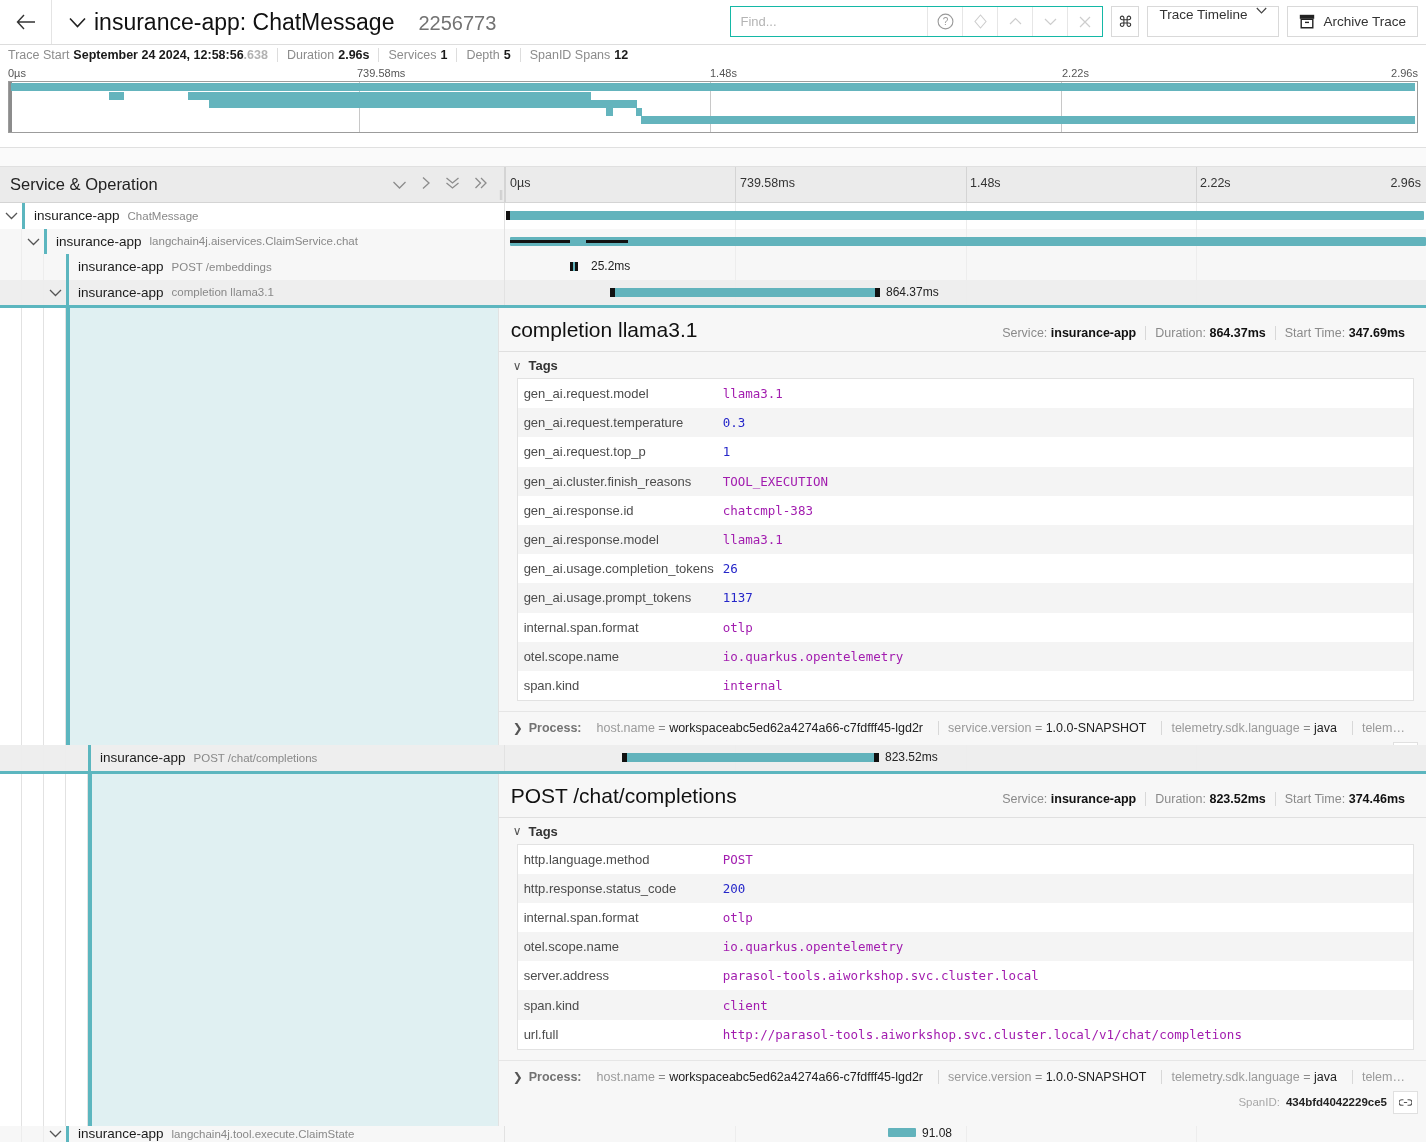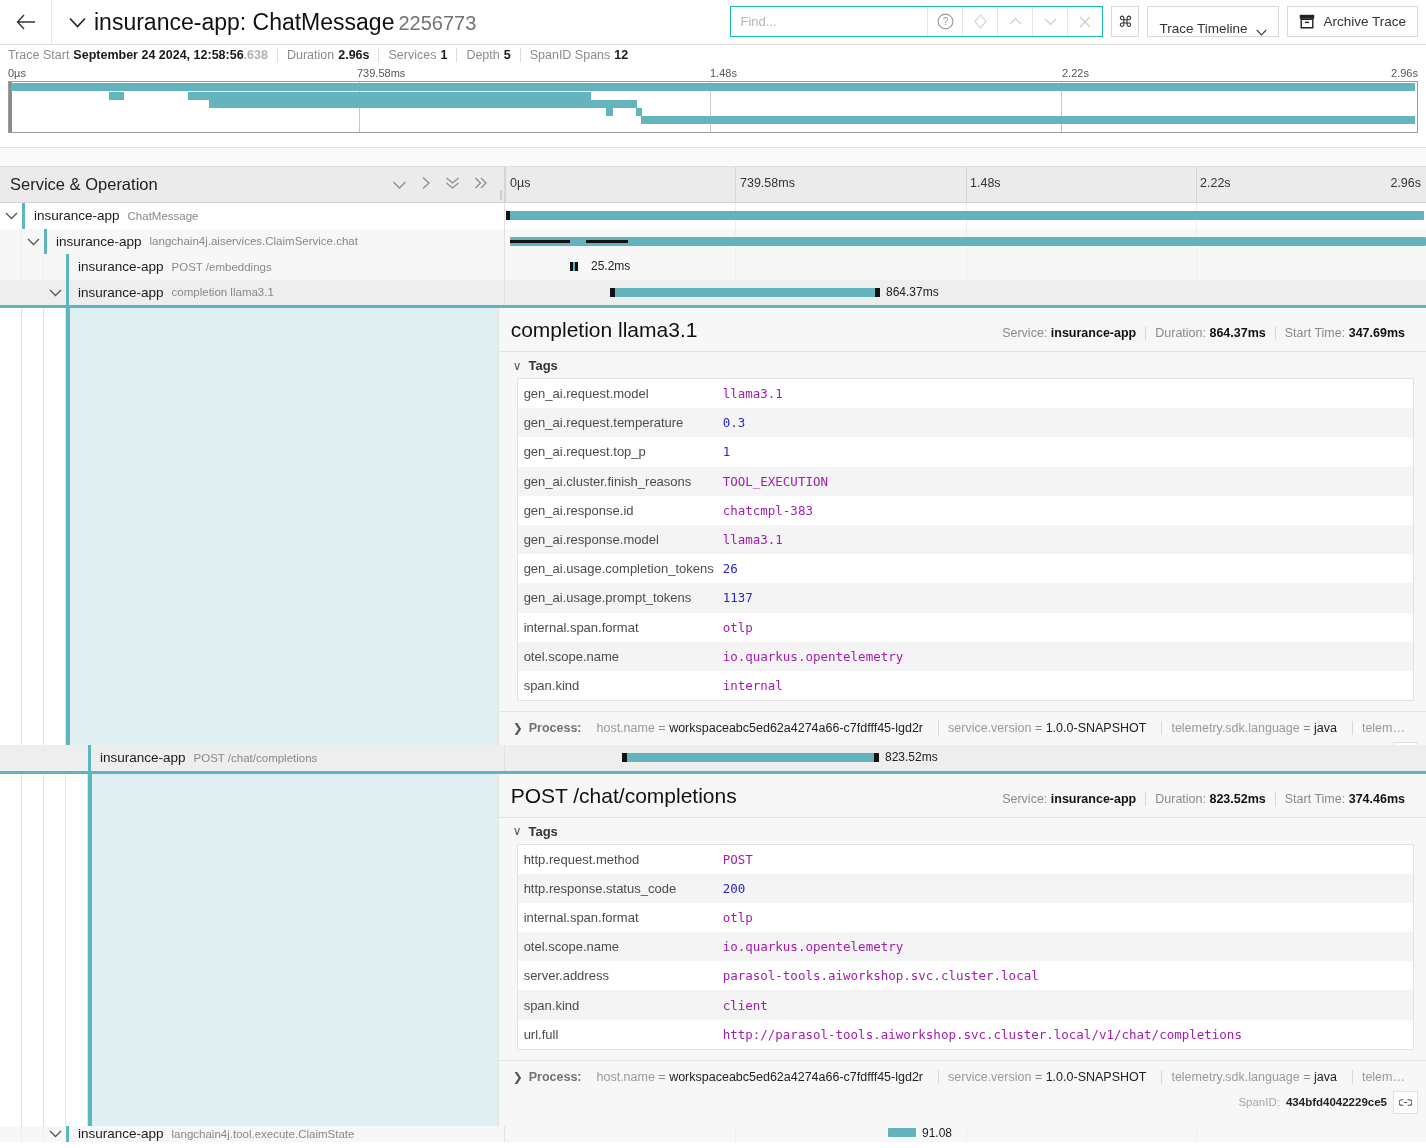--- a/index.html
+++ b/index.html
@@ -20,21 +20,21 @@
   .back-btn {
     width: 52px; height: 44px; display: flex; align-items: center; justify-content: center;
     border-right: 1px solid #e4e4e4; cursor: pointer; font-size: 22px; color: #333;
   }
   .title-chevron {
     width: 34px; display: flex; align-items: center; justify-content: center;
     font-size: 19px; color: #222; cursor: pointer; margin-left: 8px;
   }
   .trace-title {
     font-size: 23px; color: #111; white-space: nowrap;
-    display: flex; align-items: baseline; gap: 4px;
+    display: flex; align-items: baseline; gap: 24px;
   }
   .trace-title .tid { color: #737373; font-size: 20px; }
   .topright {
     position: absolute; right: 8px; top: 6px;
     display: flex; align-items: center; gap: 8px;
   }
   .find-group { display: flex; align-items: center; border: 1px solid #14b8a6; height: 31px; background:#fff;}
   .find-input {
     width: 196px; height: 29px; border: 0; outline: none; padding: 0 9px;
     font-size: 13px; color: #333; font-family: "Liberation Sans", sans-serif;
@@ -44,21 +44,21 @@
     width: 35px; height: 29px; display: flex; align-items: center; justify-content: center;
     border-left: 1px solid #e6e6e6; color: #c2c2c2; font-size: 14px; background: #fff; cursor: pointer;
   }
   .find-btn.help { color: #9a9a9a; }
   .kbd-btn {
     width: 28px; height: 31px; border: 1px solid #d9d9d9; background: #fff;
     display: flex; align-items: center; justify-content: center; font-size: 15px; color: #333; cursor: pointer;
   }
   .select-btn {
     height: 31px; border: 1px solid #d9d9d9; background: #fff; padding: 0 11px;
-    display: flex; align-items: flex-end; gap: 9px; font-size: 13.5px; color: #333; cursor: pointer;
+    display: flex; align-items: flex-start; gap: 9px; font-size: 13.5px; color: #333; cursor: pointer;
   }
   .archive-btn {
     height: 31px; border: 1px solid #d9d9d9; background: #fff; padding: 0 11px;
     display: flex; align-items: center; gap: 8px; font-size: 13.5px; color: #333; cursor: pointer;
   }
 
   
   .summary {
     height: 20px; display: flex; align-items: center; gap: 0;
     padding-left: 8px; font-size: 12.5px; color: #5b5b5b; background: #fff;
@@ -586,21 +586,21 @@
             <span class="seg"><span>Duration:</span> <b>823.52ms</b></span>
             <span class="seg"><span>Start Time:</span> <b>374.46ms</b></span>
           </div>
         </div>
         <div class="tags-toggle">
           <span class="cv">∨</span>
           <span>Tags</span>
         </div>
         <div class="tagtable">
           <div class="trow">
-              <div class="tk">http.request.method</div>
+              <div class="tk">http.language.method</div>
               <div class="tv str">POST</div>
             </div>
           <div class="trow">
               <div class="tk">http.response.status_code</div>
               <div class="tv num">200</div>
             </div>
           <div class="trow">
               <div class="tk">internal.span.format</div>
               <div class="tv str">otlp</div>
             </div>

